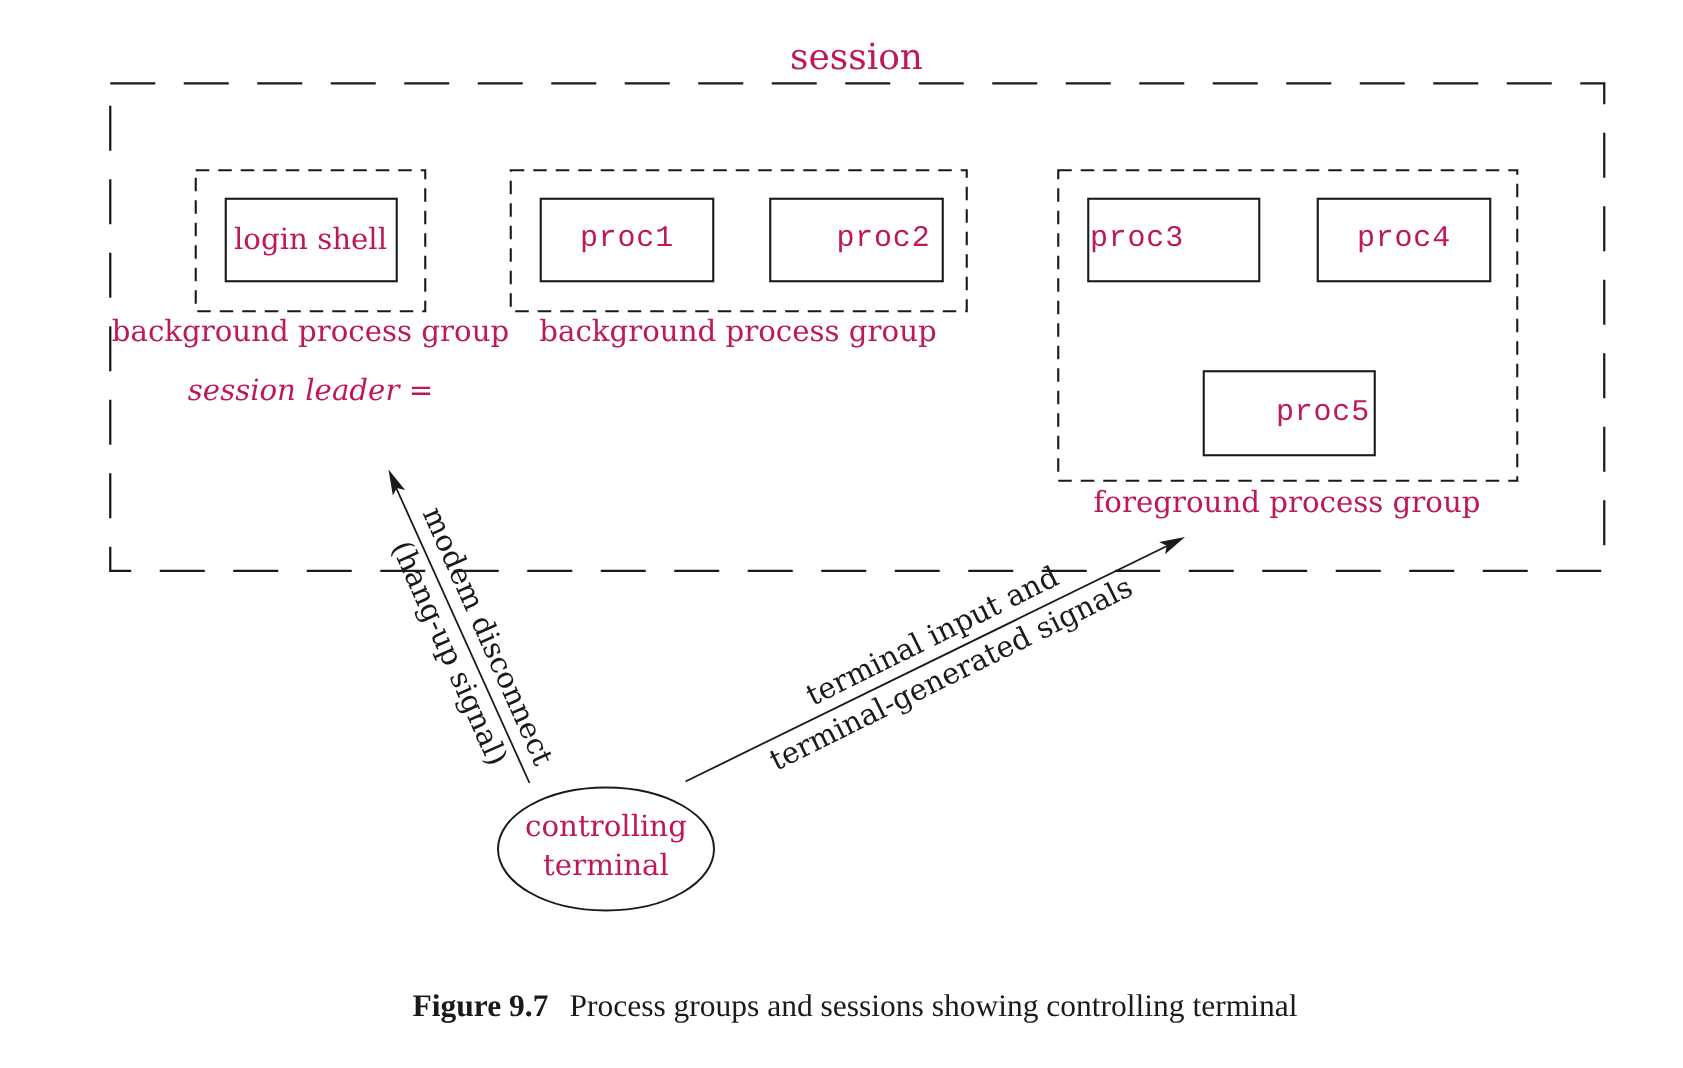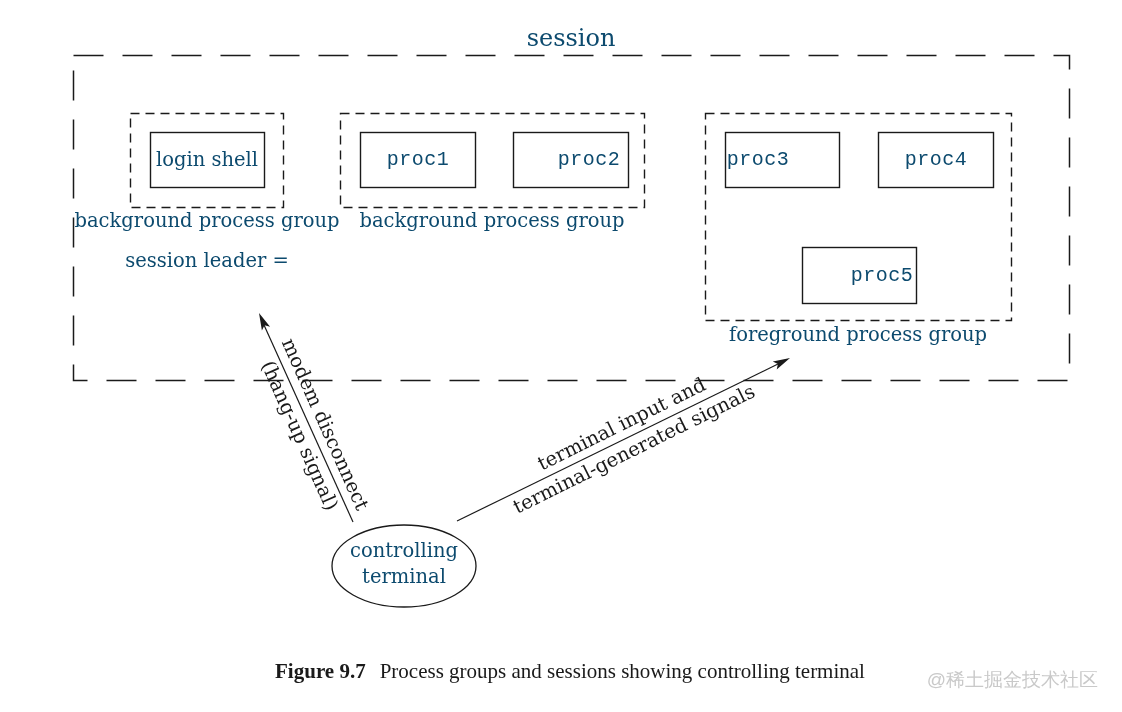--- a/index.html
+++ b/index.html
@@ -20,33 +20,34 @@
     position: absolute;
     left: 0;
     top: 0;
   }
   .lbl {
     position: absolute;
     transform: translate(-50%, -50%);
     white-space: nowrap;
     font-size: 19.5px;
     line-height: 22px;
-    color: #0c4a6e;
+    color: #be185d;
   }
   .session-lbl {
     font-size: 24px;
   }
   .mono {
     font-family: "Liberation Mono", "DejaVu Sans Mono", monospace;
     font-size: 20px;
     letter-spacing: 0.5px;
   }
   .note {
     text-align: center;
     line-height: 23px;
+    font-style: italic;
   }
   .term-lbl {
     text-align: center;
     line-height: 26px;
     font-size: 19.5px;
   }
   .rot {
     position: absolute;
     white-space: nowrap;
     text-align: center;
@@ -143,15 +144,14 @@
   </div>
   <div class="rot rot-right" style="left:628px; top:437px;">
     <div>terminal input and</div>
     <div>terminal-generated signals</div>
   </div>
 
   <div class="caption">
     <span class="fig-num">Figure 9.7</span><span>Process groups and sessions showing controlling terminal</span>
   </div>
 
-  <div class="watermark">@稀土掘金技术社区</div>
 
 </div>
 
 </body></html>

